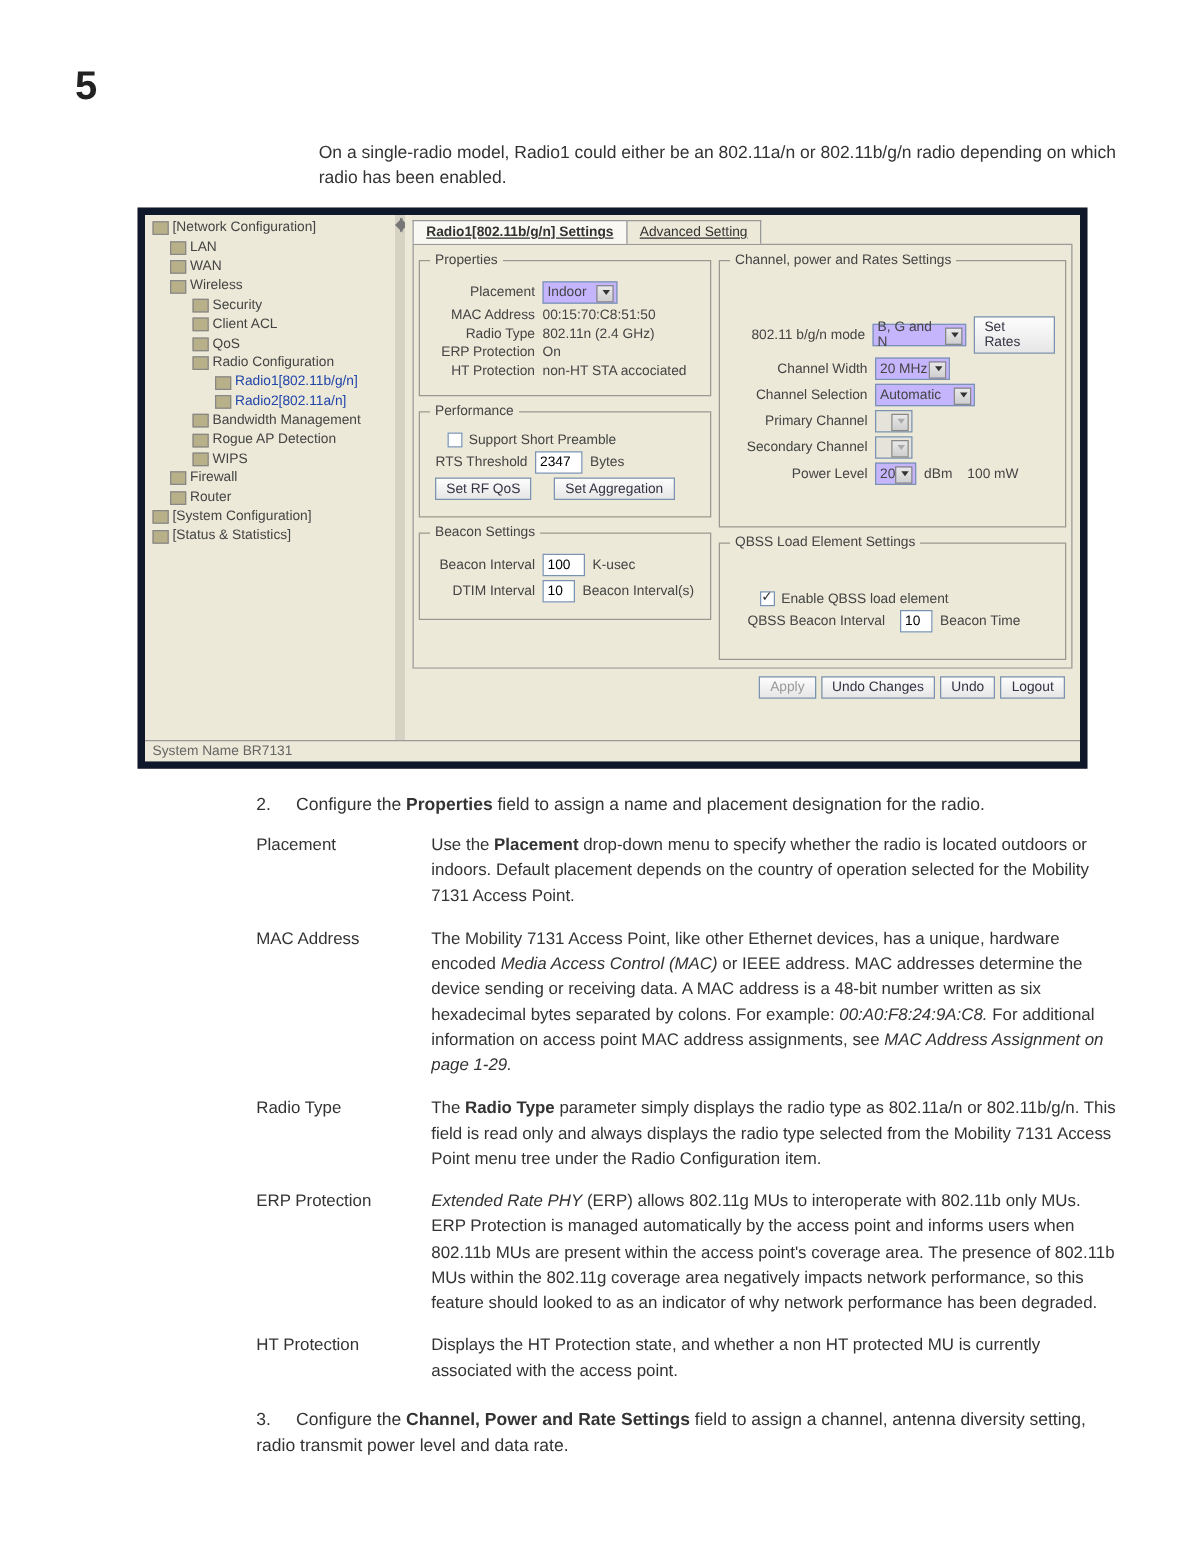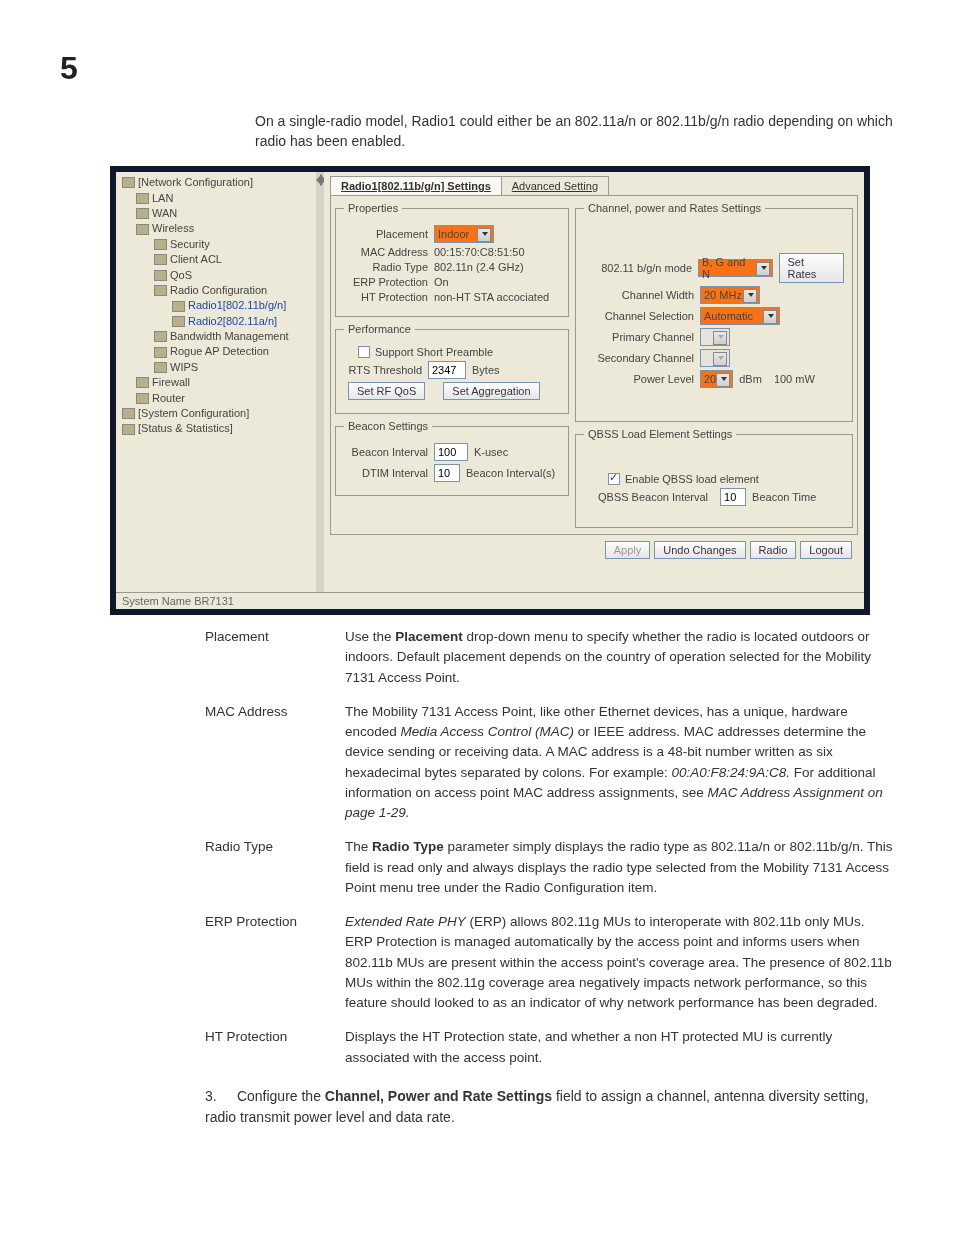--- a/index.html
+++ b/index.html
@@ -33,21 +33,21 @@
     .col-left { flex: 0 0 234px; }
     .col-right { flex: 1; justify-content: space-between; }
     
     fieldset.grp { border: 1px solid #9a9890; padding: 8px 8px 10px 8px; font-size: 11px; color: #444; }
     fieldset.grp legend { padding: 0 4px; color: #444; }
     .row { display: flex; align-items: center; margin: 3px 0; }
     .row .lbl { text-align: right; padding-right: 6px; white-space: nowrap; }
     .row .lblL { width: 90px; }
     .row .lblR { width: 116px; }
     .inp { border: 1px solid #7a93b0; background: #fff; font-size: 11px; padding: 1px 3px; height: 18px; }
-    .sel { border: 1px solid #7a93b0; background: #f97316; font-size: 11px; padding: 0 16px 0 3px; height: 18px; position: relative; display: inline-flex; align-items: center; min-width: 60px; }
+    .sel { border: 1px solid #7a93b0; background: #c4b5fd; font-size: 11px; padding: 0 16px 0 3px; height: 18px; position: relative; display: inline-flex; align-items: center; min-width: 60px; }
     .sel::after { content: ""; position: absolute; right: 2px; top: 2px; width: 12px; height: 12px; background: linear-gradient(#e8e8e8,#cfcfcf); border: 1px solid #888; }
     .sel .arrow { position: absolute; right: 5px; top: 6px; width: 0; height: 0; border-left: 3px solid transparent; border-right: 3px solid transparent; border-top: 4px solid #333; z-index: 3; }
     .sel.disabled { background: #e6e4da; color: #999; }
     .sel.disabled .arrow { border-top-color: #aaa; }
     .btn { border: 1px solid #7a93b0; background: linear-gradient(#fdfdfd,#e6e6e6); font-size: 11px; padding: 2px 8px; color: #334; cursor: default; }
     .btn.disabled { color: #999; }
     .cb { width: 12px; height: 12px; border: 1px solid #7a93b0; background: #fff; display: inline-block; margin-right: 5px; position: relative; flex: 0 0 auto; }
     .cb.checked::after { content: "✓"; position: absolute; left: 0; top: -3px; font-size: 11px; color: #333; }
     
     .action-bar { padding: 6px 6px; display: flex; justify-content: flex-end; gap: 4px; background: #ece9d8; }
@@ -269,28 +269,32 @@
                   <span class="lbl">QBSS Beacon Interval</span>
                 <input class="inp" style="width: 26px; margin-left: 6px;" value="10">
                 <span style="margin-left:6px;">Beacon Time</span>
                 </div>
             </fieldset>
           </div>
         </div>
         <div class="action-bar">
           <span class="btn disabled">Apply</span>
           <span class="btn">Undo Changes</span>
-          <span class="btn">Radio</span>
+          <span class="btn">Undo</span>
           <span class="btn">Logout</span>
         </div>
       </div>
     </div>
     <div class="status-bar">System Name BR7131</div>
   </div>
 
+  <p class="step">
+    <span class="num">2.</span>
+    <span>Configure the </span><span class="bold">Properties</span><span> field to assign a name and placement designation for the radio.</span>
+  </p>
 
   <div class="prop-table" id="defs-container">
       <div class="prop-row">
         <div class="prop-term">Placement</div>
         <div class="prop-desc"><span>Use the </span><span class="bold">Placement</span><span> drop-down menu to specify whether the radio is located outdoors or indoors. Default placement depends on the country of operation selected for the Mobility 7131 Access Point.</span></div>
       </div>
       <div class="prop-row">
         <div class="prop-term">MAC Address</div>
         <div class="prop-desc"><span>The Mobility 7131 Access Point, like other Ethernet devices, has a unique, hardware encoded </span><span class="italic">Media Access Control (MAC)</span><span> or IEEE address. MAC addresses determine the device sending or receiving data. A MAC address is a 48-bit number written as six hexadecimal bytes separated by colons. For example: </span><span class="italic">00:A0:F8:24:9A:C8.</span><span> For additional information on access point MAC address assignments, see </span><span class="italic">MAC Address Assignment on page 1-29.</span></div>
       </div>

